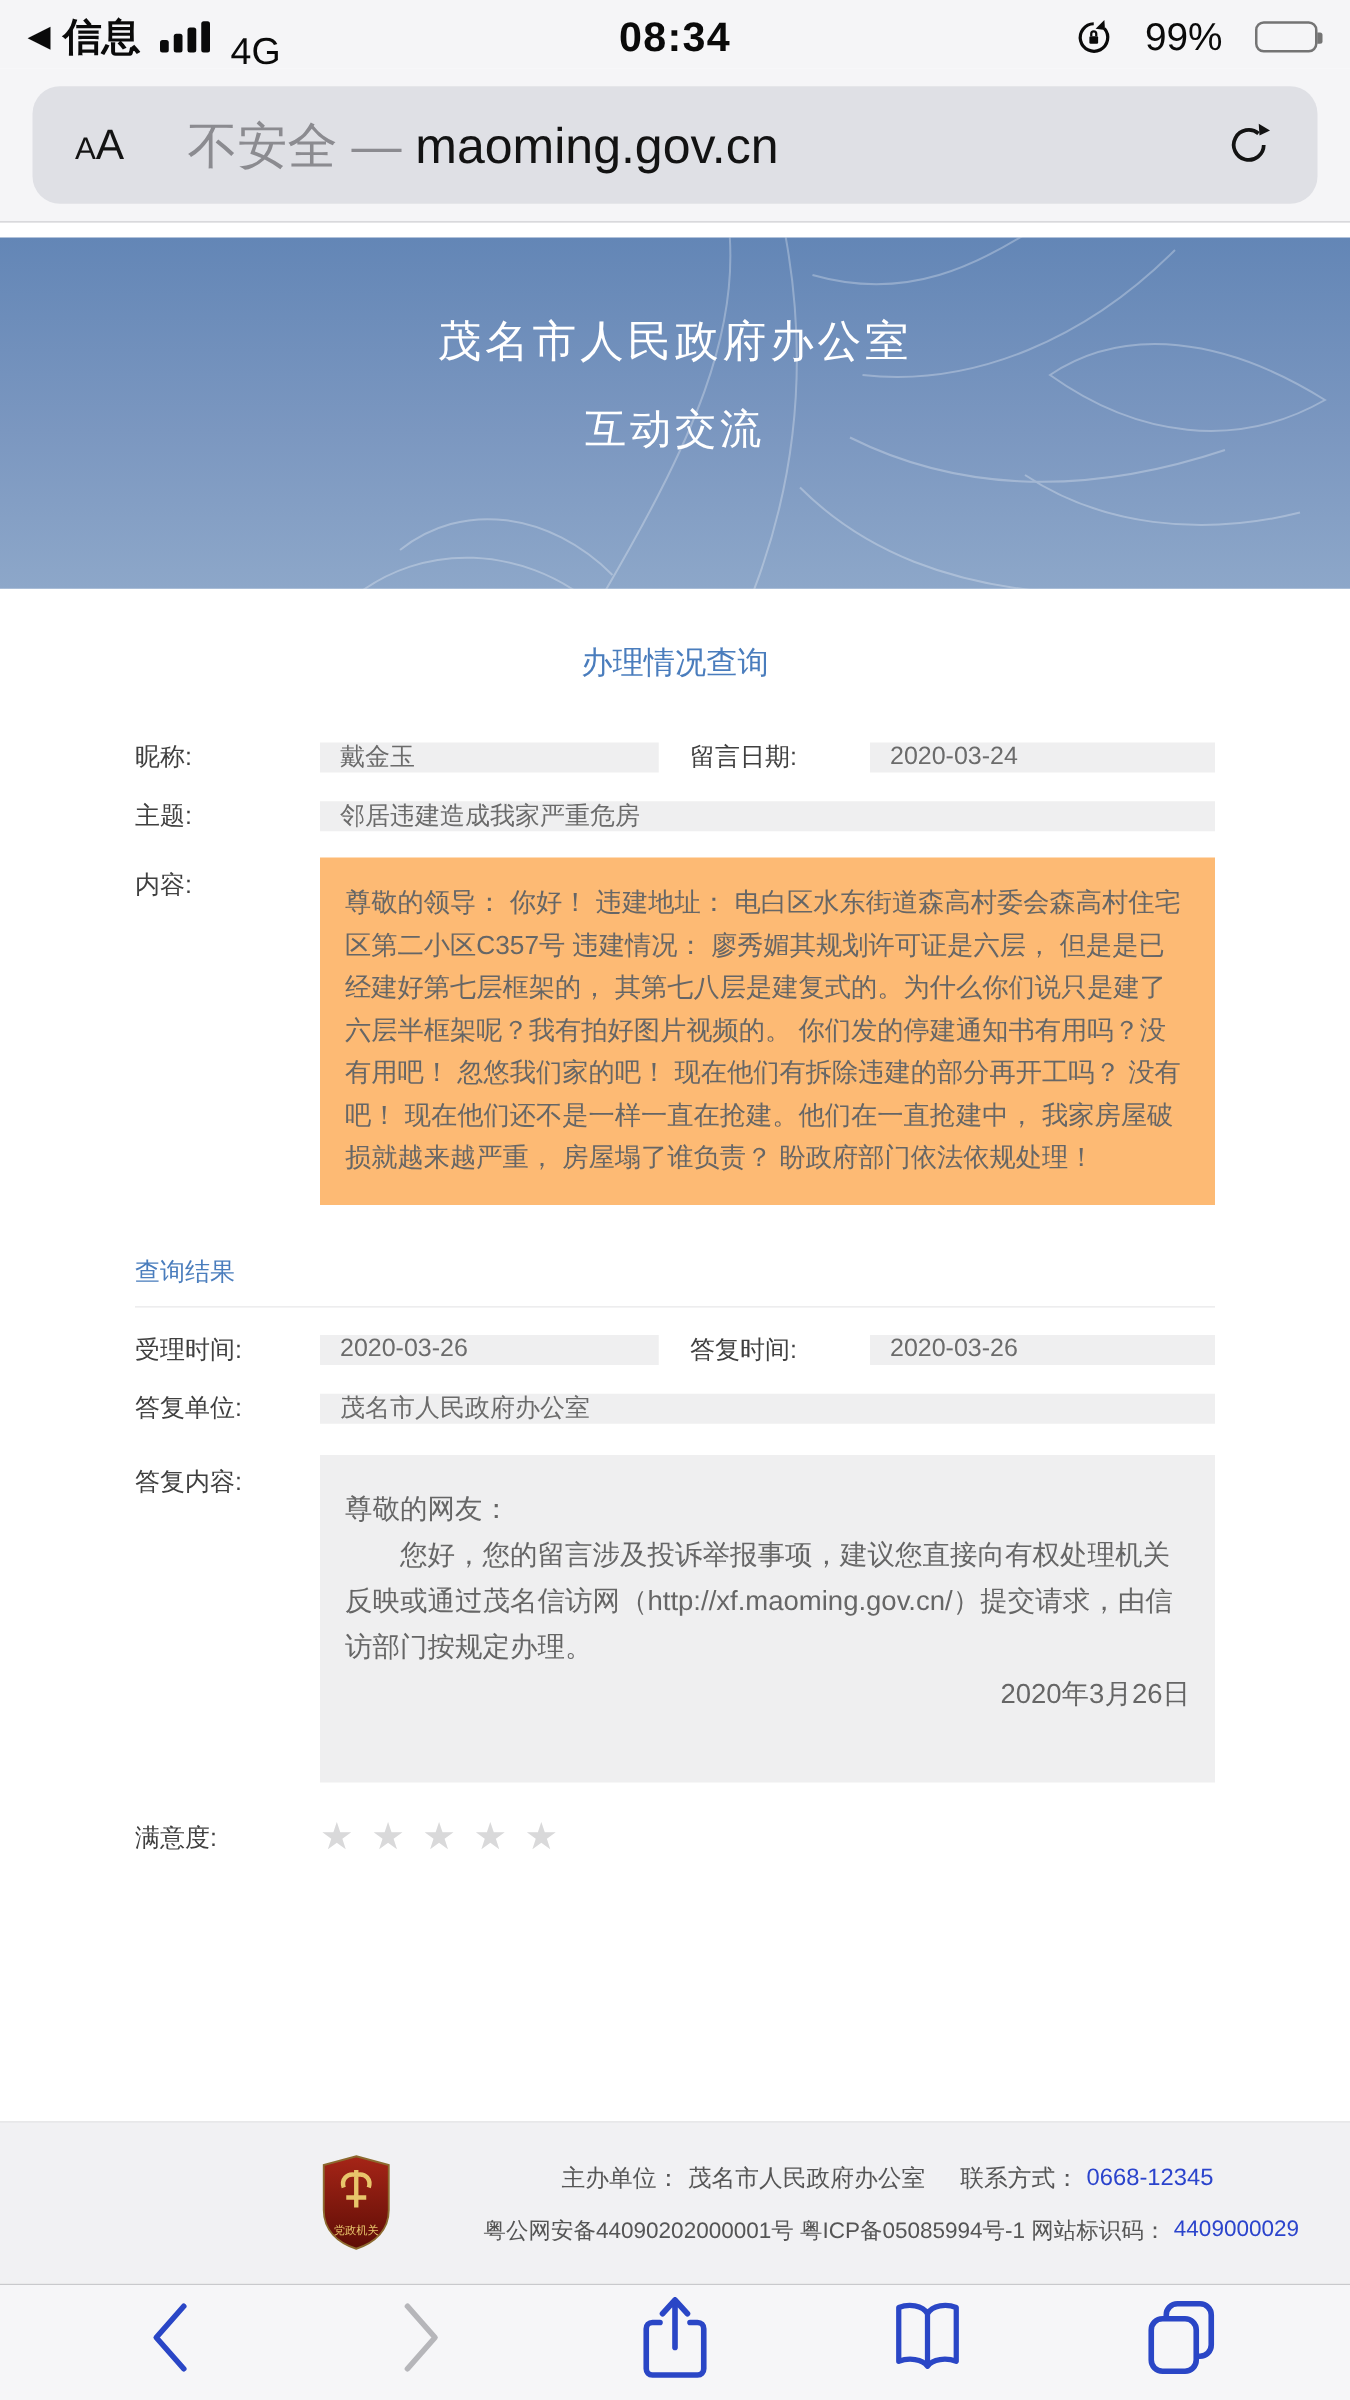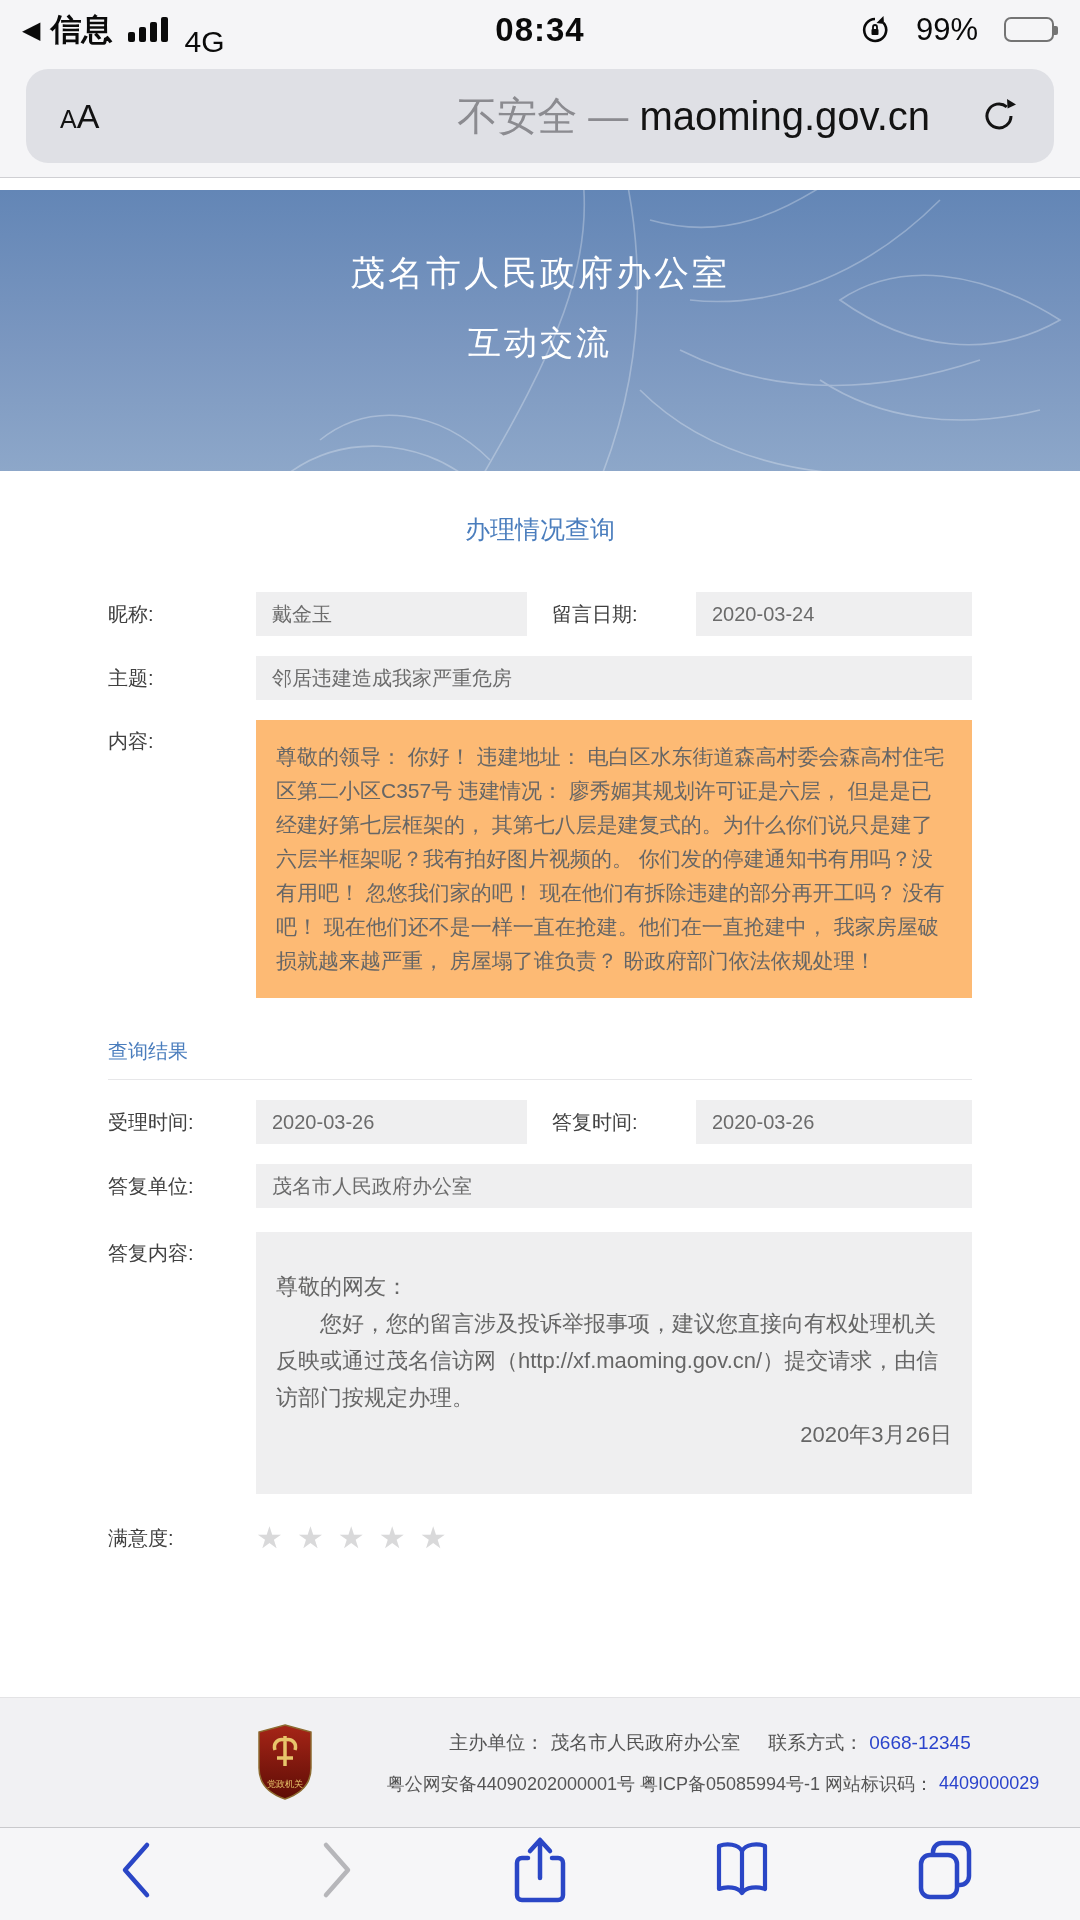--- a/index.html
+++ b/index.html
@@ -36,21 +36,21 @@
   .batt-nub { position:absolute; right:-6px; top:7px; width:4px; height:9px; background:rgba(10,10,10,.55); border-radius:0 2px 2px 0; }
 
   
   .url-area { background:#f5f5f7; padding:14px 26px 14px; border-bottom:1px solid #cfcfd3; }
   .url-field {
     background:#dfe0e5; border-radius:22px; height:94px;
     display:flex; align-items:center; padding:0 34px;
   }
   .reader-btn { font-size:34px; color:#131313; width:90px; }
   .reader-btn .small-a { font-size:25px; }
-  .url-title { flex:1; text-align:right; font-size:40px; white-space:nowrap; }
+  .url-title { flex:1; text-align:left; font-size:40px; white-space:nowrap; }
   .insecure { color:#8b8b90; }
   .sep { color:#8b8b90; }
   .domain { color:#131313; }
   .refresh-wrap { width:90px; display:flex; justify-content:flex-end; }
 
   
   .hero {
     margin-top:12px; height:281px;
     background:linear-gradient(180deg,#6386b6 0%,#7b97c0 55%,#8da7c9 100%);
     position:relative; overflow:hidden;
@@ -63,32 +63,32 @@
   
   .main { padding:0 108px; }
   .section-title { margin-top:42px; text-align:center; color:#4a7dbd; font-size:25px; font-weight:400; }
   .form-row { display:flex; align-items:center; margin-top:20px; }
   .form-row.first { margin-top:46px; }
   .row-top { align-items:flex-start; }
   .lbl { width:148px; flex:none; font-size:20px; color:#404040; }
   .lbl-mid { width:144px; flex:none; margin-left:25px; font-size:20px; color:#404040; }
   .lbl.pt { padding-top:8px; }
   .field {
-    height:44px; background:#efeff0; display:flex; align-items:center;
+    height:24px; background:#efeff0; display:flex; align-items:center;
     padding:0 16px; font-size:20px; color:#6b6b6b;
   }
   .w1 { width:271px; } .grow { flex:1; }
   .bigbox {
     flex:1; background:#fdba74; padding:20px 20px;
     font-size:21px; line-height:34px; color:#666;
   }
   .result-title { margin-top:40px; color:#4a7dbd; font-size:20px; font-weight:400; }
   .hr { height:1px; background:#e7e7e9; margin-top:14px; }
   .replybox {
-    flex:1; background:#efeff0; padding:36px 20px;
+    flex:1; background:#efeff0; padding:24px 20px;
     font-size:22px; line-height:37px; color:#666; min-height:262px;
   }
   .reply-body { text-indent:2em; }
   .reply-sign { text-align:right; }
   .stars { display:flex; gap:14px; }
   .star { font-size:30px; color:#d9d9da; line-height:36px; }
 
   
   .footer {
     position:absolute; left:0; top:1697px; width:1080px; height:130px;

